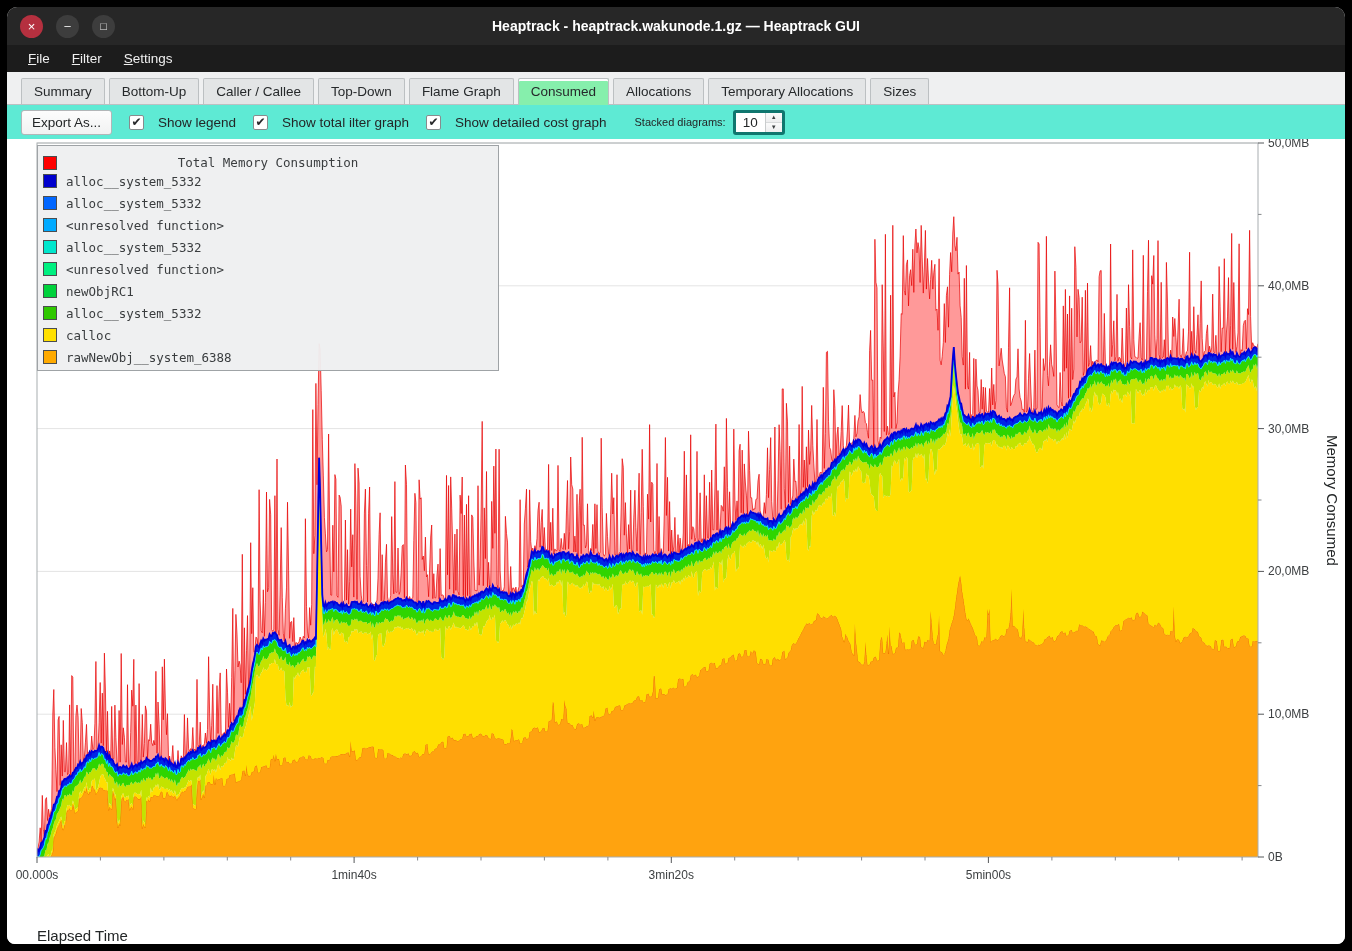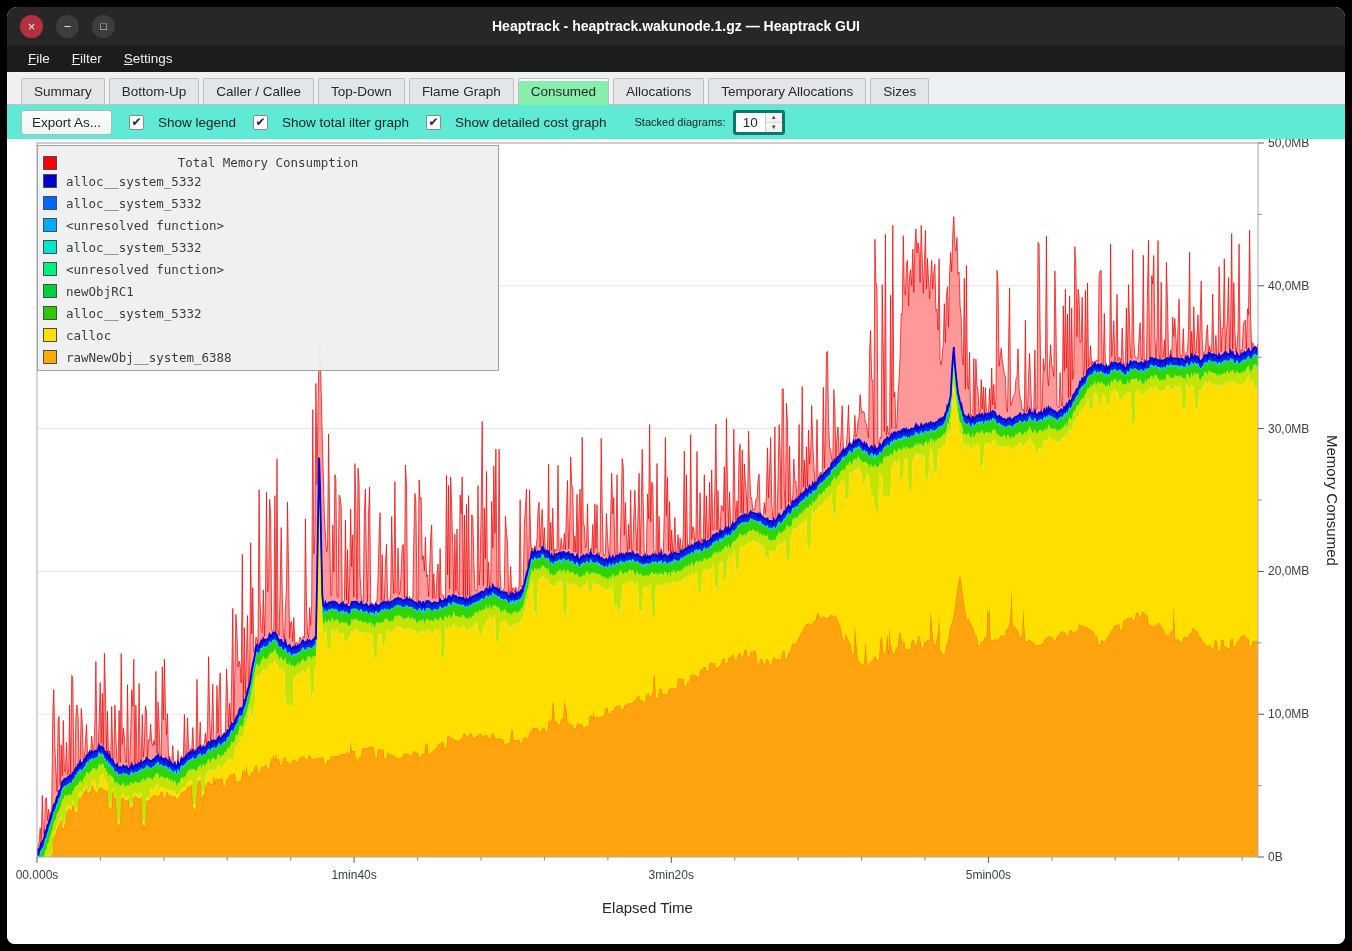--- a/index.html
+++ b/index.html
@@ -45,21 +45,21 @@
   #chart{position:relative;flex:1;background:#ffffff}
   #chart-svg{position:absolute;left:0;top:0}
   #legend{position:absolute;left:30px;top:6px;width:462px;background:rgba(238,239,240,0.96);
           border:1px solid #9fa3a6;font-family:"DejaVu Sans Mono","Liberation Mono",monospace;
           font-size:12.5px;color:#3a3d3f;padding:2px 0;z-index:5}
   .legend-title-row{position:relative;height:22px;display:flex;align-items:flex-end;justify-content:center}
   .legend-title-row .swatch{position:absolute;left:5px}
   .legend-row{display:flex;align-items:center;height:22px;padding:0 5px}
   .swatch{width:14px;height:14px;border:1px solid #4a4d4f;flex:none}
   .legend-label{margin-left:9px;white-space:nowrap}
-  #xlabel{position:absolute;left:30px;width:1221px;top:760px;text-align:center;font-size:15px;color:#232627}
+  #xlabel{position:absolute;left:30px;width:1221px;top:788px;font-size:15px;color:#232627}
   #ylabel-wrap{position:absolute;right:4px;top:4px;height:714px;display:flex;align-items:center}
   #ylabel{writing-mode:vertical-rl;font-size:15px;color:#232627}
 </style>
 </head>
 <body>
 
 <div id="window">
 
   <div id="titlebar">
     <div class="tb-btn close">

